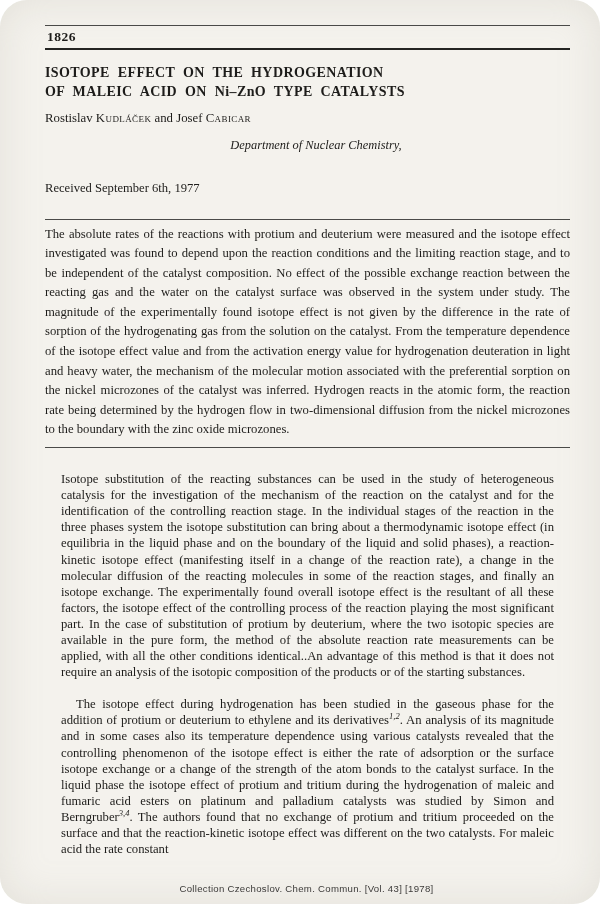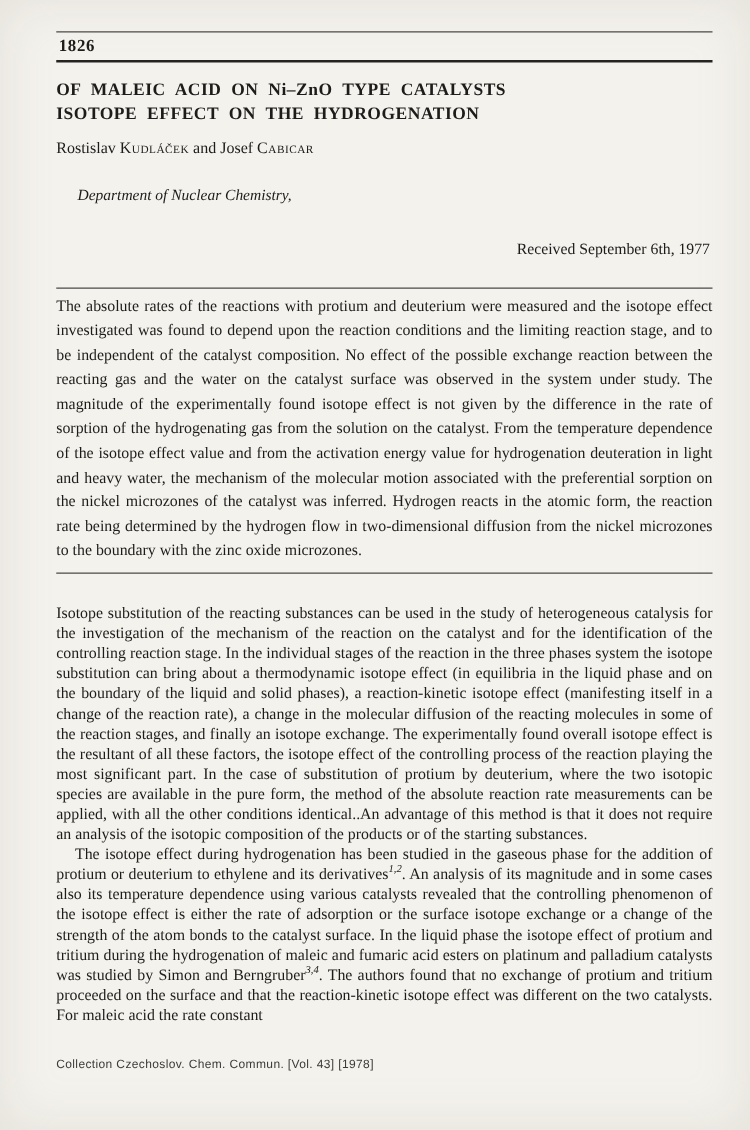--- a/index.html
+++ b/index.html
@@ -11,20 +11,21 @@
     position: relative;
     width: 600px;
     height: 904px;
     margin: 0;
     background: #f4f2ed;
     box-shadow: inset 0 0 40px rgba(180,175,160,0.25);
     font-family: "Liberation Serif", serif;
     color: #1d1c1a;
     overflow: hidden;
     box-sizing: border-box;
+    border-radius: 27px;
   }
   .content {
     padding: 25px 30px 0 45px;
   }
   .rule-thin {
     border: none;
     border-top: 1px solid #4a4a48;
     margin: 0;
   }
   .rule-thick {
@@ -48,84 +49,84 @@
   }
   .byline {
     margin-top: 10px;
     font-size: 12.8px;
   }
   .sc {
     font-variant: small-caps;
     letter-spacing: 0.4px;
   }
   .affiliation {
-    margin-top: 23px;
+    margin-top: 12px;
     padding-left: 17px;
     font-style: italic;
     font-size: 12.4px;
     line-height: 15.5px;
+    text-align: center;
   }
   .received {
     margin-top: 27px;
-    text-align: right;
     font-size: 12.6px;
     padding-right: 2px;
   }
   .abstract-rule-top { margin-top: 23px; }
   .abstract {
     margin-top: 5px;
     font-size: 12.7px;
     line-height: 19.6px;
     text-align: justify;
   }
   .abstract-rule-bottom { margin-top: 7px; }
   .bodytext {
     margin-top: 23px;
     font-size: 12.7px;
     line-height: 16.1px;
     text-align: justify;
   }
   .bodytext p {
-    margin: 0;
+    margin: 16px;
   }
   .bodytext p.indent {
     text-indent: 15px;
   }
   sup {
     font-size: 8.5px;
     line-height: 0;
     vertical-align: super;
     letter-spacing: 0;
     font-style: italic;
   }
   .footer {
     margin-top: 26px;
-    text-align: left;
+    text-align: center;
     font-family: "Liberation Sans", sans-serif;
     font-size: 9.6px;
     color: #3c3b39;
     letter-spacing: 0.3px;
     padding-right: 2px;
   }
 </style>
 </head>
 <body>
 
 <div class="page">
   <div class="content">
 
     <div>
       <hr class="rule-thin">
       <div class="pagenum-row">1826</div>
       <hr class="rule-thick">
     </div>
 
     <div class="title-block">
+      <div>ISOTOPE EFFECT ON THE HYDROGENATION</div>
       <div>OF MALEIC ACID ON Ni–ZnO TYPE CATALYSTS</div>
-      <div>ISOTOPE EFFECT ON THE HYDROGENATION</div>
     </div>
 
     <div class="byline"><span>Rostislav </span><span class="sc">Kudláček</span><span> and </span><span>Josef </span><span class="sc">Cabicar</span></div>
 
     <div class="affiliation">
       <div>Department of Nuclear Chemistry,</div>
     </div>
 
     <div class="received">Received September 6th, 1977</div>
 

